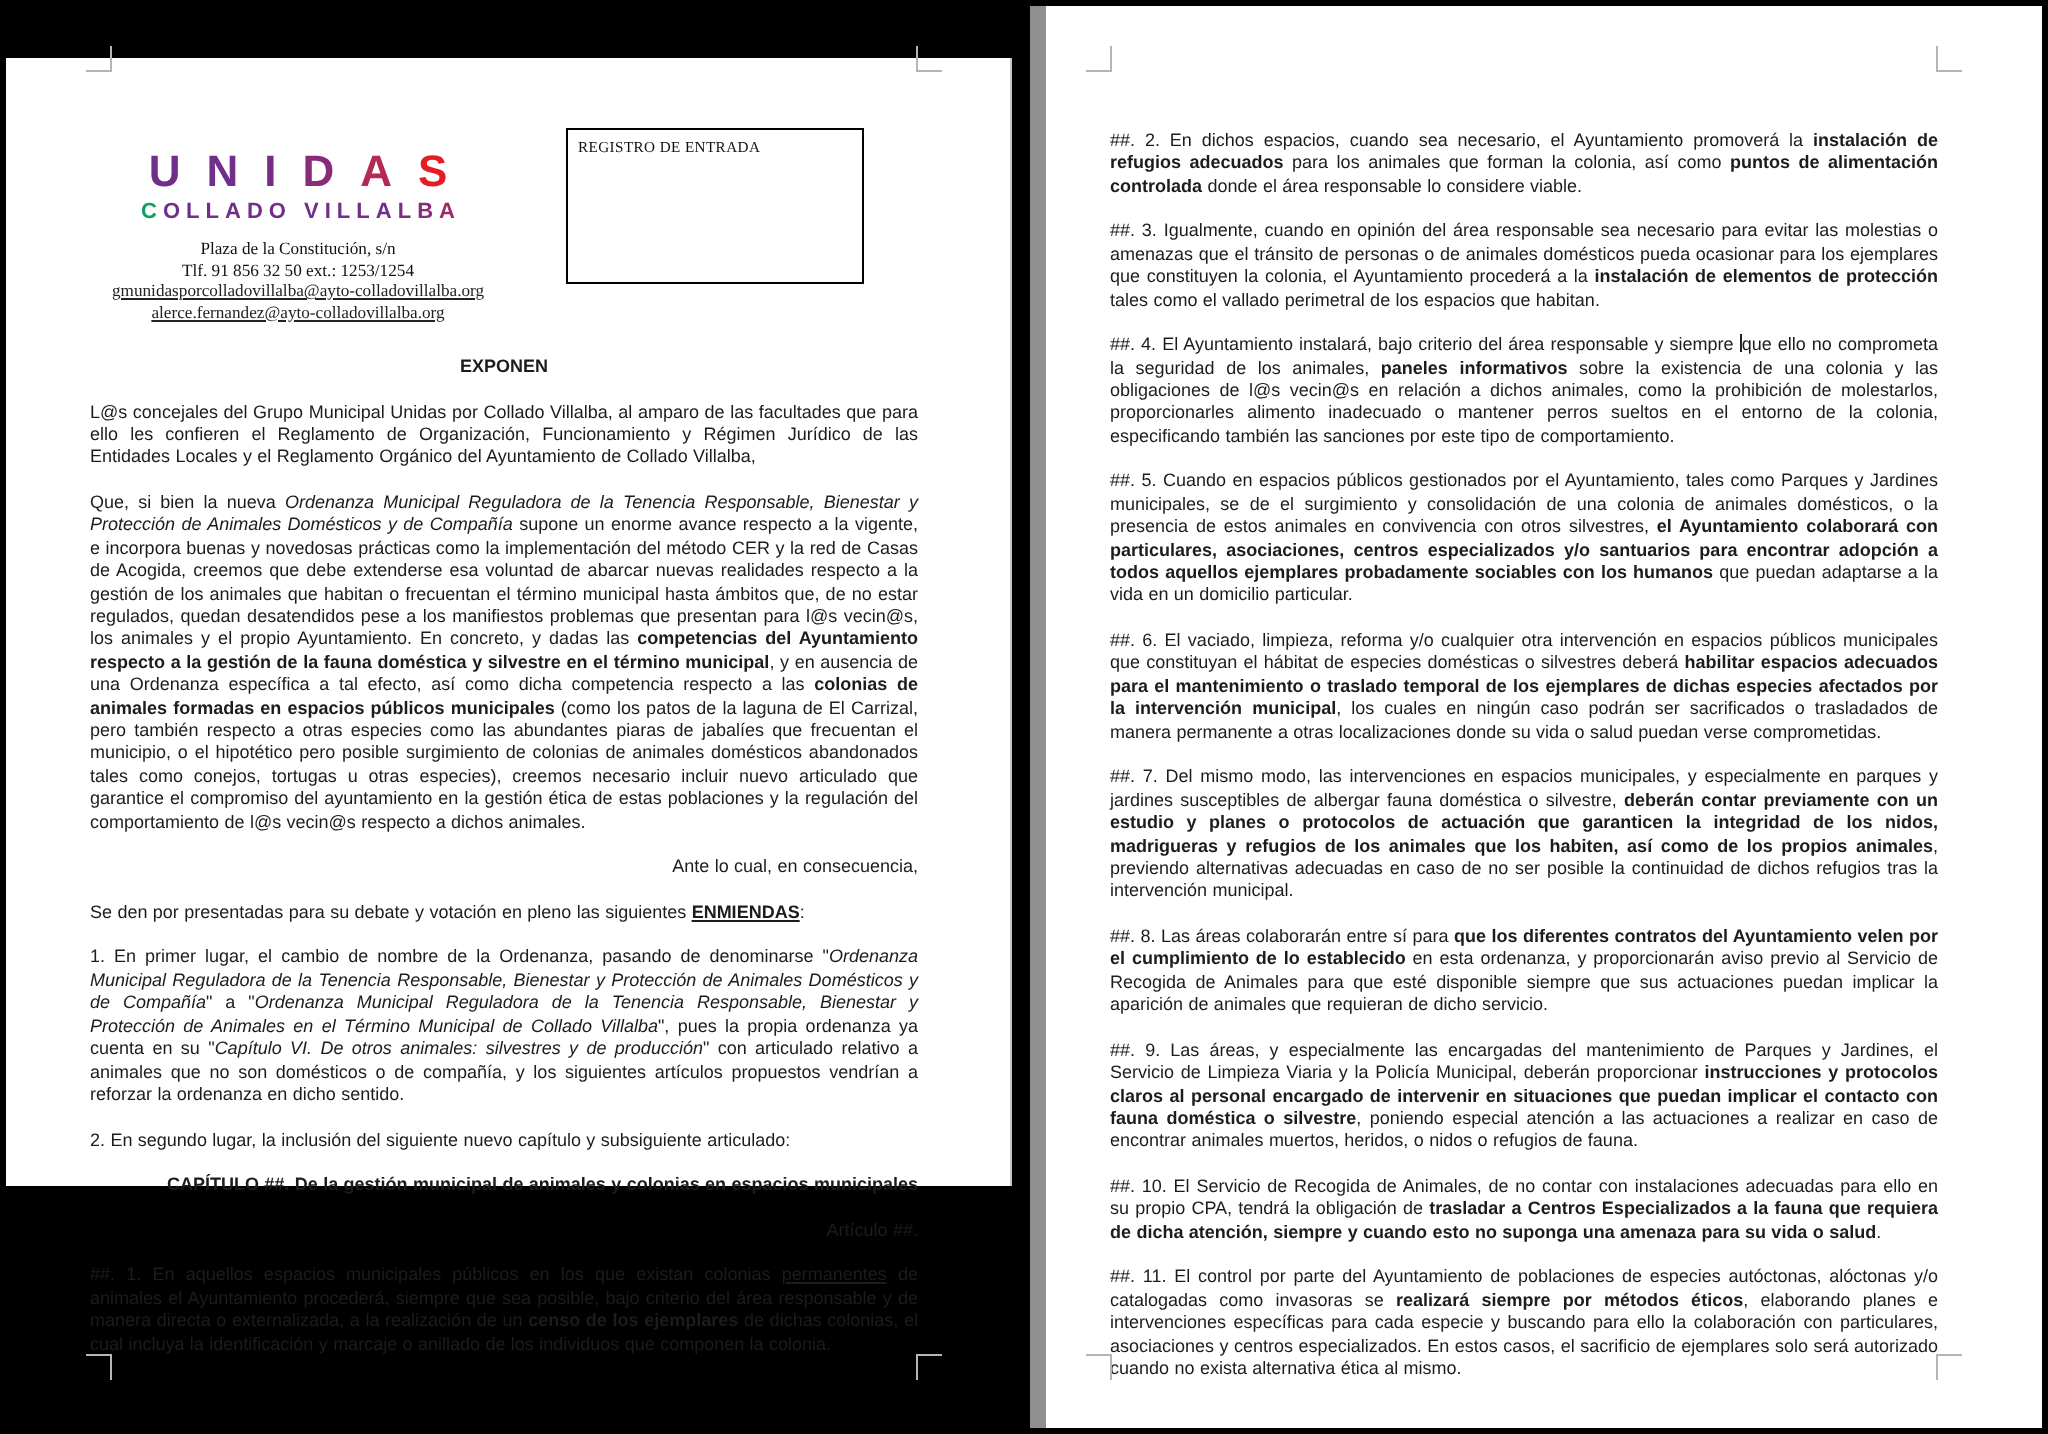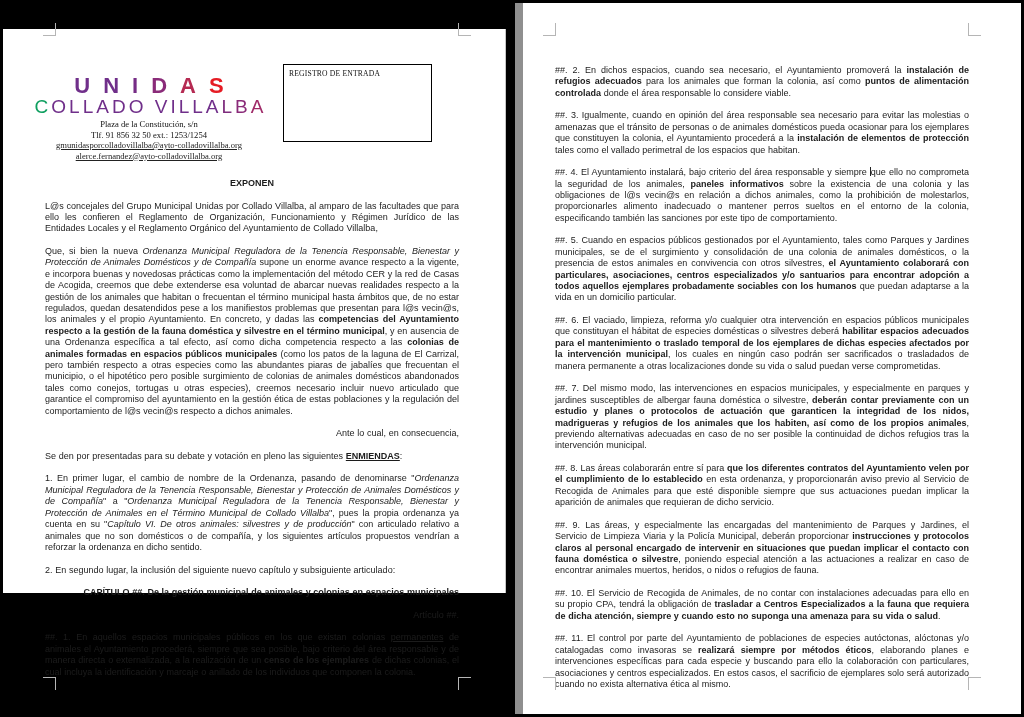--- a/index.html
+++ b/index.html
@@ -16,21 +16,21 @@
   .mark{position:absolute;width:12px;height:12px;}
   .mark.tl{border-right:1px solid #b5b5b5;border-bottom:1px solid #b5b5b5;}
   .mark.tr{border-left:1px solid #b5b5b5;border-bottom:1px solid #b5b5b5;}
   .mark.bl{border-right:1px solid #b5b5b5;border-top:1px solid #b5b5b5;}
   .mark.br{border-left:1px solid #b5b5b5;border-top:1px solid #b5b5b5;}
 
   
   #logo-block{position:absolute;left:20px;top:45px;width:252px;text-align:center;}
   #logo-line1{font-weight:bold;font-size:22px;line-height:24px;letter-spacing:13px;white-space:nowrap;margin-left:13px;}
   #logo-line2{font-weight:bold;font-size:12.5px;line-height:13px;letter-spacing:5px;color:#702f8a;margin-left:5px;}
-  #logo-line3{font-weight:normal;font-size:19px;line-height:17px;letter-spacing:3px;white-space:nowrap;margin-left:3px;}
+  #logo-line3{font-weight:bold;font-size:11px;line-height:17px;letter-spacing:3px;white-space:nowrap;margin-left:3px;}
   .addr{font-family:"Liberation Serif",serif;font-size:8.6px;line-height:10.5px;color:#111;}
   #addr-block{margin-top:4px;}
   .email{display:block;font-family:"Liberation Serif",serif;font-size:8.6px;line-height:10.5px;
          color:#222;text-decoration:underline;}
 
   
   #registro-box{position:absolute;left:280px;top:35px;width:147px;height:76px;border:1.5px solid #000;}
   #registro-label{font-family:"Liberation Serif",serif;font-size:7.6px;color:#111;padding:4px 0 0 5px;letter-spacing:.2px;}
 
   

